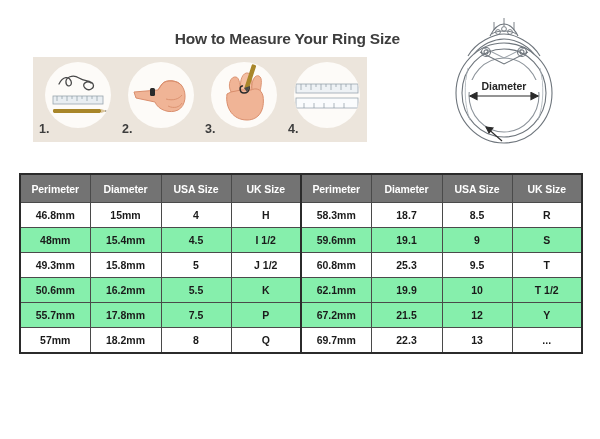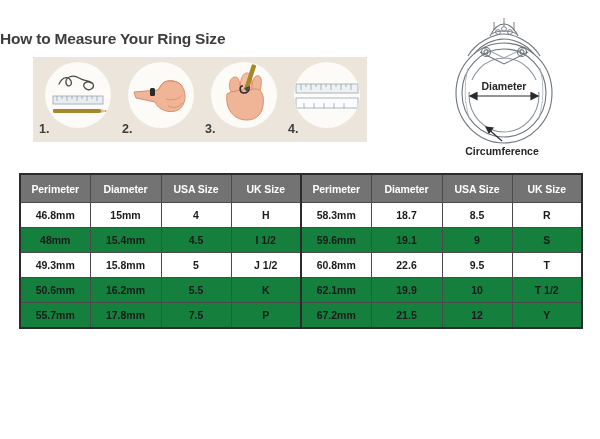--- a/index.html
+++ b/index.html
@@ -14,21 +14,21 @@
     font-family: "Liberation Sans", sans-serif;
     overflow: hidden;
   }
 
   
   #page-title {
     position: absolute;
     left: 0;
     top: 30px;
     width: 400px;
-    text-align: left;
+    text-align: right;
     font-size: 15.5px;
     font-weight: bold;
     color: #3d3d3d;
     letter-spacing: -0.2px;
   }
 
   
   #steps-panel {
     position: absolute;
     left: 33px;
@@ -115,21 +115,21 @@
     padding: 0;
   }
   #size-table th {
     background: #737373;
     color: #ffffff;
     height: 27px;
     font-size: 10.5px;
     letter-spacing: -0.1px;
   }
   #size-table tr.row-even td { background: #ffffff; }
-  #size-table tr.row-odd  td { background: #15803d; }
+  #size-table tr.row-odd  td { background: #86efac; }
   #size-table th.col-split,
   #size-table td.col-split { border-left: 2px solid #2b2b2b; }
   #size-table th:first-child,
   #size-table td:first-child { border-left: 2px solid #2b2b2b; }
   #size-table th:last-child,
   #size-table td:last-child { border-right: 2px solid #2b2b2b; }
   #size-table thead th { border-top: 2px solid #2b2b2b; }
   #size-table tbody tr:last-child td { border-bottom: 2px solid #2b2b2b; }
 </style>
 </head>
@@ -251,21 +251,20 @@
       <polygon points="46,88 53,84.5 53,91.5"></polygon>
       <polygon points="114,88 107,84.5 107,91.5"></polygon>
     </g>
 
     <g stroke="#2b2b2b" stroke-width="1.1" fill="#2b2b2b">
       <line x1="78" y1="133" x2="62" y2="119"></line>
       <polygon points="62,119 69,120 65,125"></polygon>
     </g>
   </svg>
   <div id="diameter-label">Diameter</div>
-  <div id="circumference-label">Circumference</div>
 </div>
 
 <table id="size-table">
   <colgroup>
     <col style="width:70px">
       <col style="width:71px">
       <col style="width:70px">
       <col style="width:70px">
     <col style="width:70px">
       <col style="width:71px">
@@ -304,21 +303,21 @@
       <td>19.1</td>
       <td>9</td>
       <td>S</td>
     </tr>
     <tr class="row-even">
       <td>49.3mm</td>
       <td>15.8mm</td>
       <td>5</td>
       <td>J 1/2</td>
       <td class="col-split">60.8mm</td>
-      <td>22.6</td>
+      <td>25.3</td>
       <td>9.5</td>
       <td>T</td>
     </tr>
     <tr class="row-odd">
       <td>50.6mm</td>
       <td>16.2mm</td>
       <td>5.5</td>
       <td>K</td>
       <td class="col-split">62.1mm</td>
       <td>19.9</td>
@@ -328,14 +327,24 @@
     <tr class="row-odd">
       <td>55.7mm</td>
       <td>17.8mm</td>
       <td>7.5</td>
       <td>P</td>
       <td class="col-split">67.2mm</td>
       <td>21.5</td>
       <td>12</td>
       <td>Y</td>
     </tr>
+    <tr class="row-even">
+      <td>57mm</td>
+      <td>18.2mm</td>
+      <td>8</td>
+      <td>Q</td>
+      <td class="col-split">69.7mm</td>
+      <td>22.3</td>
+      <td>13</td>
+      <td>...</td>
+    </tr>
   </tbody>
 </table>
 
 </body></html>

